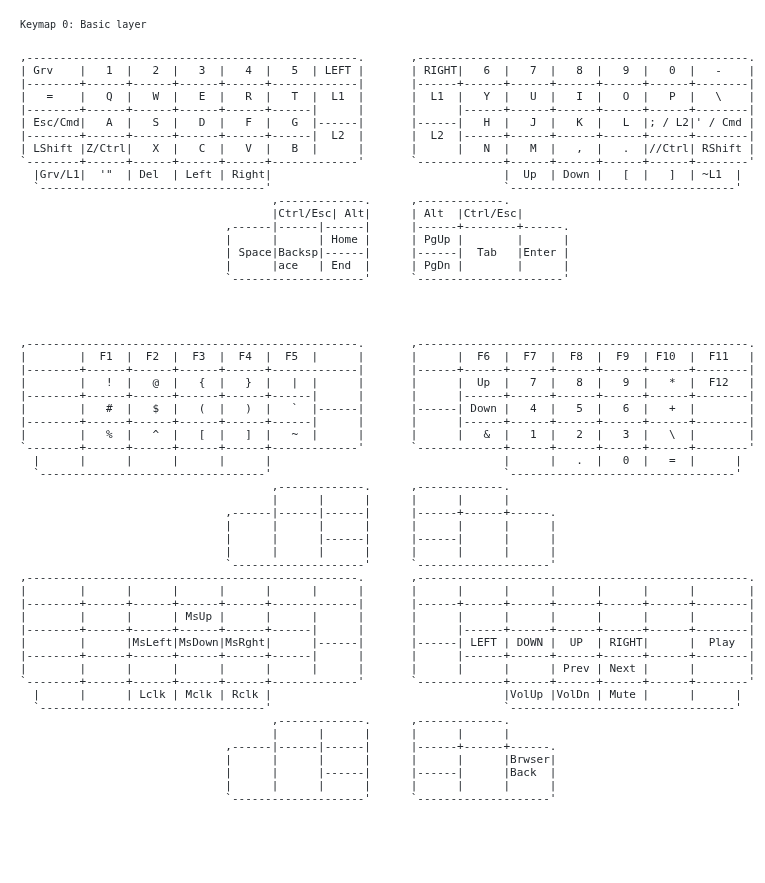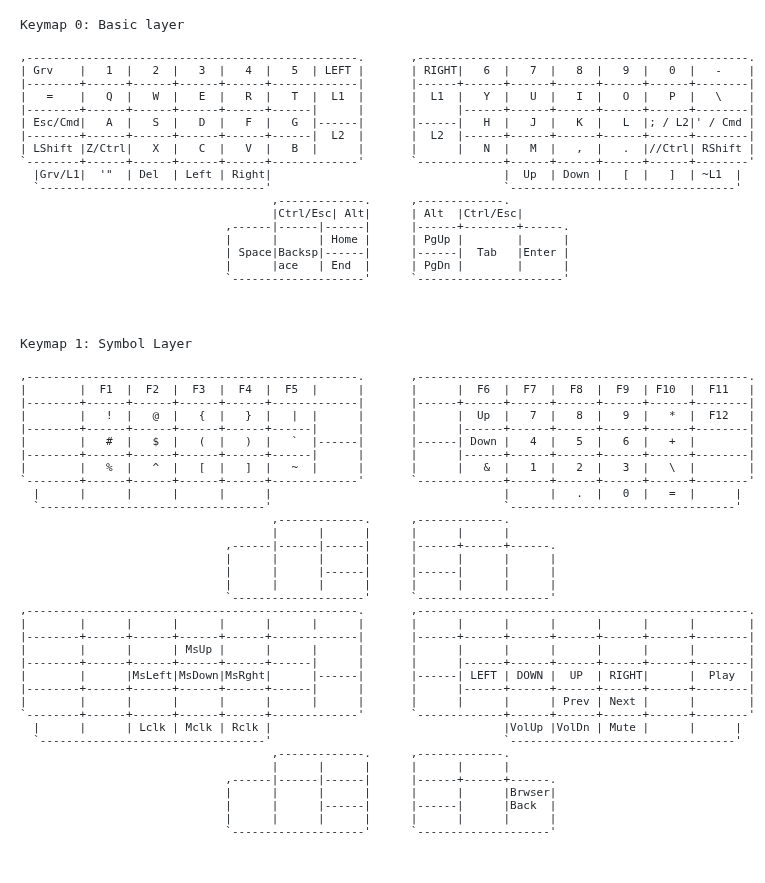--- a/index.html
+++ b/index.html
@@ -10,21 +10,21 @@
   body {
     width: 765px;
     height: 883px;
     overflow: hidden;
     padding: 18px 0 0 20px;
     box-sizing: border-box;
     font-family: "DejaVu Sans Mono", "Liberation Mono", monospace;
     color: #24292e;
   }
   .kmtitle {
-    font-size: 13px;
+    font-size: 10px;
     line-height: 13px;
     margin: 0 0 20px 0;
     white-space: pre;
     font-weight: normal;
   }
   pre.kmart {
     font-family: "DejaVu Sans Mono", "Liberation Mono", monospace;
     font-size: 11px;
     line-height: 13px;
     margin: 0;
@@ -55,21 +55,20 @@
                                       ,-------------.      ,-------------.
                                       |Ctrl/Esc| Alt|      | Alt  |Ctrl/Esc|
                                ,------|------|------|      |------+--------+------.
                                |      |      | Home |      | PgUp |        |      |
                                | Space|Backsp|------|      |------|  Tab   |Enter |
                                |      |ace   | End  |      | PgDn |        |      |
                                `--------------------'      `----------------------'</pre>
 </section>
 
 <section class="keymap-section" id="sec1">
-  <div class="kmtitle">Keymap 1: Symbol Layer</div>
   <pre class="kmart">,--------------------------------------------------.       ,--------------------------------------------------.
 |        |  F1  |  F2  |  F3  |  F4  |  F5  |      |       |      |  F6  |  F7  |  F8  |  F9  | F10  |  F11   |
 |--------+------+------+------+------+-------------|       |------+------+------+------+------+------+--------|
 |        |   !  |   @  |   {  |   }  |   |  |      |       |      |  Up  |   7  |   8  |   9  |   *  |  F12   |
 |--------+------+------+------+------+------|      |       |      |------+------+------+------+------+--------|
 |        |   #  |   $  |   (  |   )  |   `  |------|       |------| Down |   4  |   5  |   6  |   +  |        |
 |--------+------+------+------+------+------|      |       |      |------+------+------+------+------+--------|
 |        |   %  |   ^  |   [  |   ]  |   ~  |      |       |      |   &amp;  |   1  |   2  |   3  |   \  |        |
 `--------+------+------+------+------+-------------'       `-------------+------+------+------+------+--------'
   |      |      |      |      |      |                                   |      |   .  |   0  |   =  |      |

